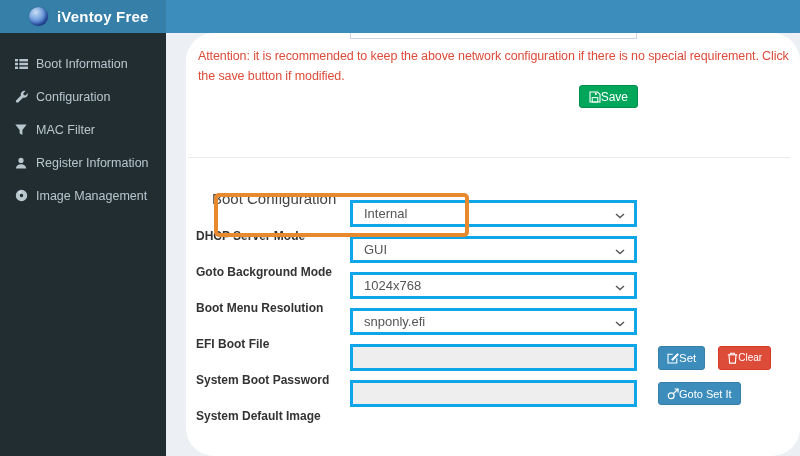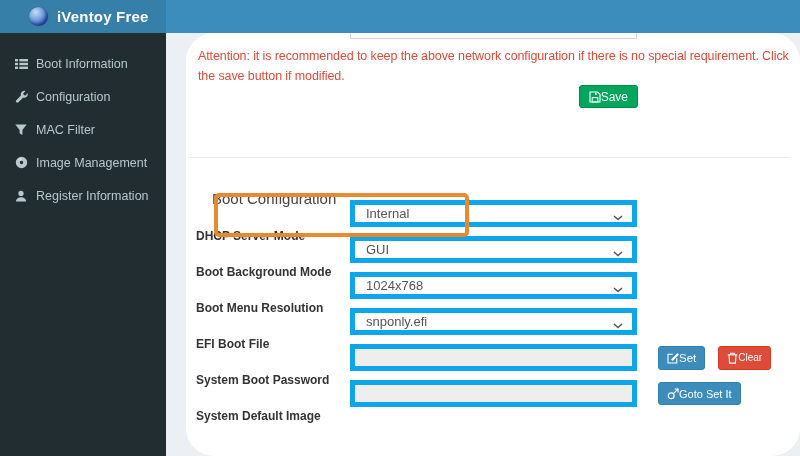--- a/index.html
+++ b/index.html
@@ -31,21 +31,21 @@
   .btn{display:inline-flex;align-items:center;justify-content:center;border-radius:3px;
     color:#fff;font-family:"Liberation Sans",sans-serif;cursor:pointer;box-sizing:border-box;}
   .btn-save{position:absolute;right:162px;top:52px;height:23px;padding:0 9px;
     background:#00a65a;border:1px solid #008d4c;font-size:12px;}
   .divider{position:absolute;left:2px;top:124px;width:602px;height:1px;background:#e9e9e9;border-radius:2px;}
   .section-title{position:absolute;left:10px;top:141px;margin:16px;font-size:15px;font-weight:400;color:#444;}
   .rows{position:absolute;left:10px;top:167px;}
   .form-row{display:flex;align-items:center;height:27px;margin-bottom:9px;}
   .form-label{width:145px;font-size:12px;font-weight:bold;color:#333;flex:0 0 145px;margin-top:45px;}
   .control{width:287px;height:27px;margin-left:9px;box-sizing:border-box;position:relative;
-    border:5px solid #0ea5e9;background:#fff;display:flex;align-items:center;}
+    border:3px solid #0ea5e9;background:#fff;display:flex;align-items:center;}
   .control .val{font-size:13px;color:#555;padding-left:11px;}
   .control.sel{cursor:pointer;}
   .control .chev{position:absolute;right:9px;top:10px;}
   .control.dis{background:#eeeeee;cursor:not-allowed;}
   .side-btns{display:flex;align-items:center;margin-left:21px;gap:13px;}
   .btn-set{height:24px;padding:0 8px;background:#3c8dbc;border:1px solid #367fa9;font-size:11.5px;}
   .btn-clear{height:24px;padding:0 8px;background:#dd4b39;border:1px solid #d73925;font-size:10px;}
   .btn-goto{height:23px;padding:4px 8px;background:#3c8dbc;border:1px solid #367fa9;font-size:11px;}
   
   .highlight-box{position:absolute;left:214px;top:193px;width:247px;height:36px;
@@ -88,38 +88,38 @@
   <div class="side-item">
     <span class="sicon">
       <svg width="12" height="12" viewBox="0 0 12 12">
           <path fill="#b8c7ce" d="M.3.5h11.4L7.4 5.9v5.2L4.6 9.3V5.9z"></path>
         </svg>
     </span>
     <span class="slabel">MAC Filter</span>
   </div>
   <div class="side-item">
     <span class="sicon">
-      <svg width="13" height="13" viewBox="0 0 13 13">
-          <path fill="#b8c7ce" fill-rule="evenodd" d="M6.5.8a5.7 5.7 0 1 1 0 11.4 5.7 5.7 0 0 1 0-11.4zm0 4a1.7 1.7 0 1 0 0 3.4 1.7 1.7 0 0 0 0-3.4z"></path>
-          <path fill="#e8f1f7" d="M6.5 2a4.5 4.5 0 0 0-3.2 1.3l1.5 1.5a2.4 2.4 0 0 1 1.7-.7z" opacity=".6"></path>
-        </svg>
-    </span>
-    <span class="slabel">Image Management</span>
-  </div>
-  <div class="side-item">
-    <span class="sicon">
       <svg width="12" height="12" viewBox="0 0 12 12">
           <g fill="#b8c7ce">
             <circle cx="6" cy="3.4" r="2.6"></circle>
             <path d="M.9 11.6c0-2.8 2.2-4.4 5.1-4.4s5.1 1.6 5.1 4.4z"></path>
           </g>
         </svg>
     </span>
     <span class="slabel">Register Information</span>
   </div>
+  <div class="side-item">
+    <span class="sicon">
+      <svg width="13" height="13" viewBox="0 0 13 13">
+          <path fill="#b8c7ce" fill-rule="evenodd" d="M6.5.8a5.7 5.7 0 1 1 0 11.4 5.7 5.7 0 0 1 0-11.4zm0 4a1.7 1.7 0 1 0 0 3.4 1.7 1.7 0 0 0 0-3.4z"></path>
+          <path fill="#e8f1f7" d="M6.5 2a4.5 4.5 0 0 0-3.2 1.3l1.5 1.5a2.4 2.4 0 0 1 1.7-.7z" opacity=".6"></path>
+        </svg>
+    </span>
+    <span class="slabel">Image Management</span>
+  </div>
 </aside>
 
 <main class="content">
   <div class="card">
 
     <div class="select-fragment"></div>
 
     <p class="notice">Attention: it is recommended to keep the above network configuration if there is no special requirement. Click the save button if modified.</p>
 
     <button class="btn btn-save">
@@ -141,21 +141,21 @@
         <span class="form-label">DHCP Server Mode</span>
         <div class="control sel">
           <span class="val">Internal</span>
           <svg class="chev" width="10" height="6" viewBox="0 0 10 6">
               <path d="M1 1l4 3.6L9 1" stroke="#555" stroke-width="1.4" fill="none"></path>
             </svg>
         </div>
       </div>
 
       <div class="form-row">
-        <span class="form-label">Boot Background Mode</span>
+        <span class="form-label">Goto Background Mode</span>
         <div class="control sel">
           <span class="val">GUI</span>
           <svg class="chev" width="10" height="6" viewBox="0 0 10 6">
               <path d="M1 1l4 3.6L9 1" stroke="#555" stroke-width="1.4" fill="none"></path>
             </svg>
         </div>
       </div>
 
       <div class="form-row">
         <span class="form-label">Boot Menu Resolution</span>

